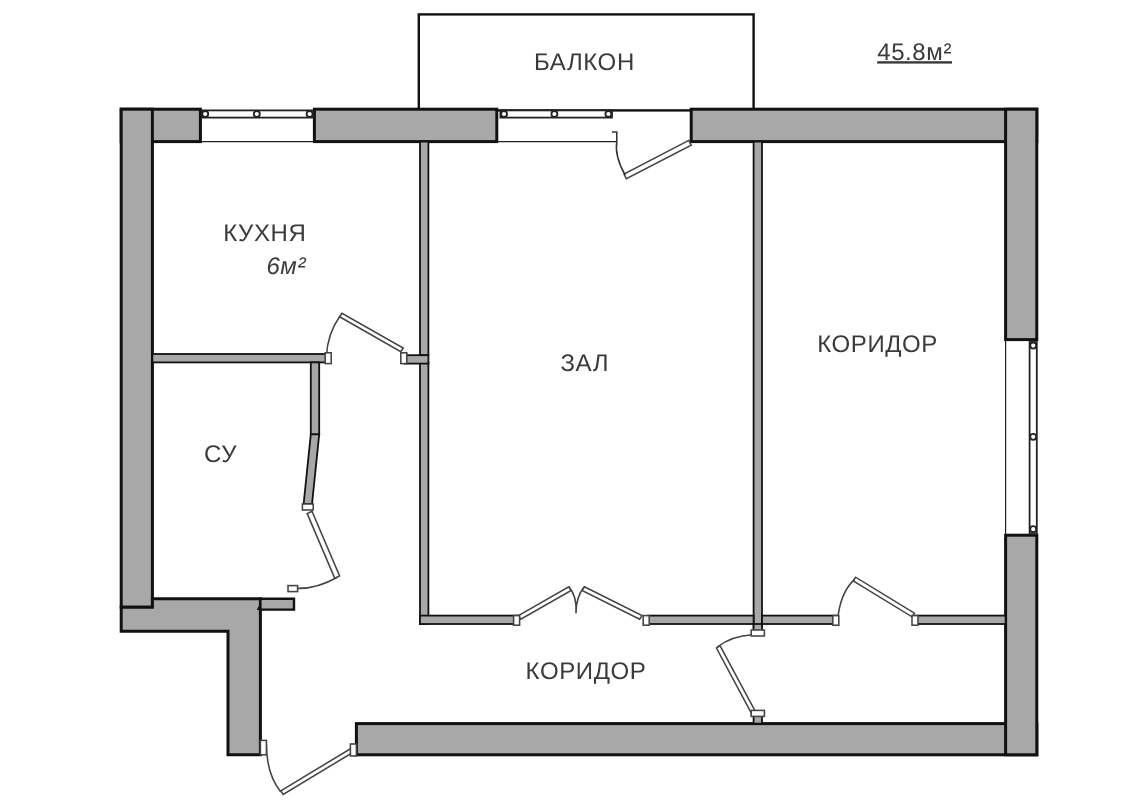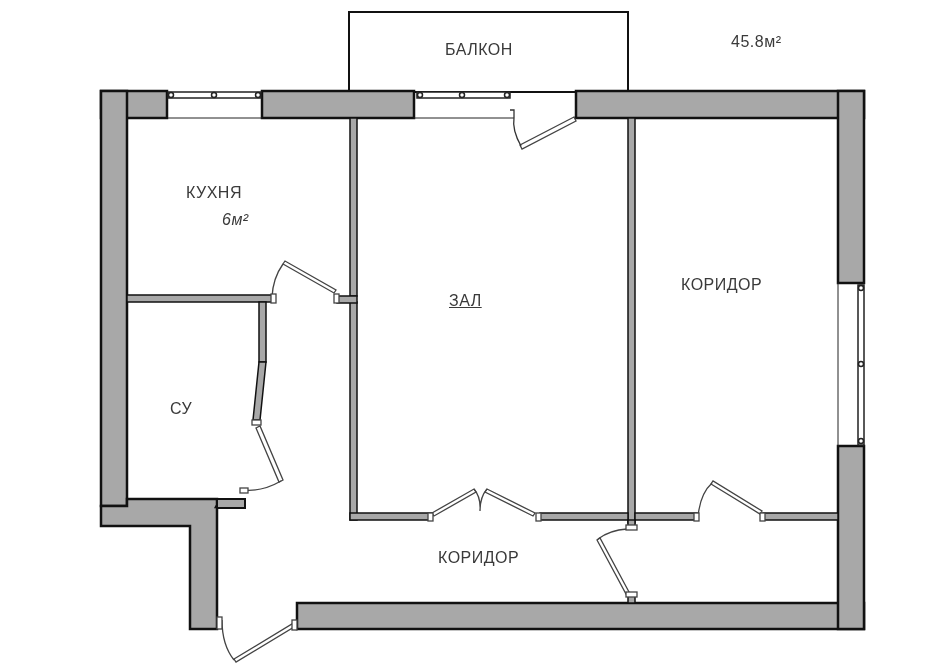--- a/index.html
+++ b/index.html
@@ -1,18 +1,18 @@
 <!DOCTYPE html>
 <html><head>
   <meta charset="utf-8">
   <style>
     html, body { margin: 0; padding: 0; background: #ffffff; }
     body { width: 946px; height: 670px; position: relative; overflow: hidden; font-family: "Liberation Sans", sans-serif; }
     #plan { position: absolute; left: 0; top: 0; }
-    .lbl { position: absolute; color: #3a3a3a; font-family: "Liberation Sans", sans-serif; font-size: 16px; letter-spacing: 0.5px; white-space: nowrap; }
+    .lbl { position: absolute; color: #3a3a3a; font-family: "Liberation Sans", sans-serif; font-size: 20px; letter-spacing: 0.5px; white-space: nowrap; }
   </style>
 </head>
 <body>
 
 <svg id="plan" width="946" height="670" viewBox="0 0 946 670" xmlns="http://www.w3.org/2000/svg">
   <g stroke="#111" stroke-width="2.5" fill="#a8a8a8" stroke-linejoin="miter">
 
     <rect x="349" y="12" width="279" height="80" fill="#fff" stroke-width="2"></rect>
 
     <rect x="101" y="91" width="66" height="27"></rect>
@@ -96,19 +96,19 @@
       <rect x="626" y="592" width="11" height="5"></rect>
 
     <path d="M234 659 L292 624 L294 627 L236 662 Z"></path>
     <path d="M222 620 Q222 645 234 660" fill="none" stroke="#444"></path>
     <rect x="217" y="617" width="5" height="12"></rect>
       <rect x="292" y="620" width="5" height="10"></rect>
   </g>
 </svg>
 
 <div class="lbl" style="left:445px; top:41px;">БАЛКОН</div>
-<div class="lbl" style="left:731px; top:33px;"><span>45.8м²</span></div>
+<div class="lbl" style="left:731px; top:33px;text-decoration:underline;"><span>45.8м²</span></div>
 <div class="lbl" style="left:186px; top:184px;">КУХНЯ</div>
 <div class="lbl" style="left:222px; top:211px;font-style:italic;">6м²</div>
-<div class="lbl" style="left:449px; top:292px;text-decoration:underline;">ЗАЛ</div>
+<div class="lbl" style="left:467px; top:292px;">ЗАЛ</div>
 <div class="lbl" style="left:681px; top:276px;">КОРИДОР</div>
-<div class="lbl" style="left:170px; top:400px;text-align:right;">СУ</div>
+<div class="lbl" style="left:170px; top:368px;text-align:right;">СУ</div>
 <div class="lbl" style="left:438px; top:549px;">КОРИДОР</div>
 
 </body></html>

